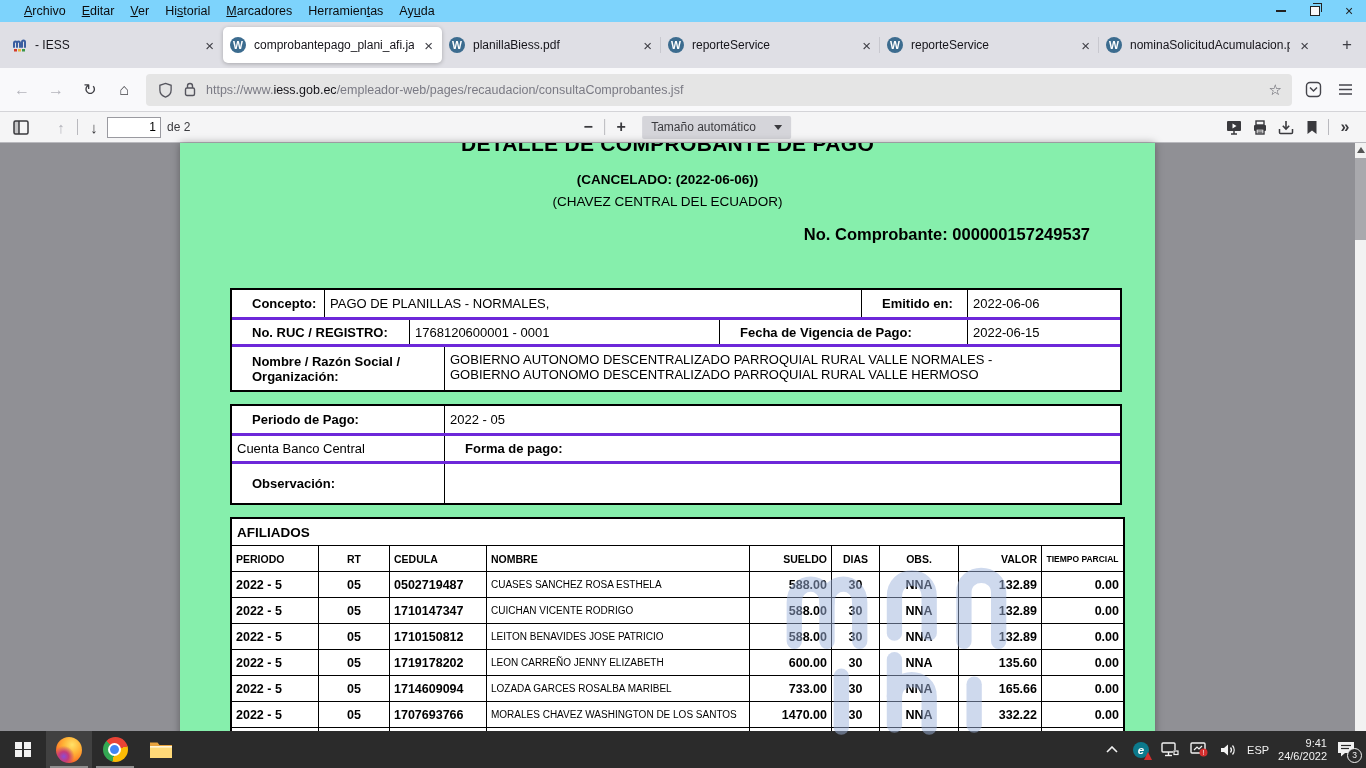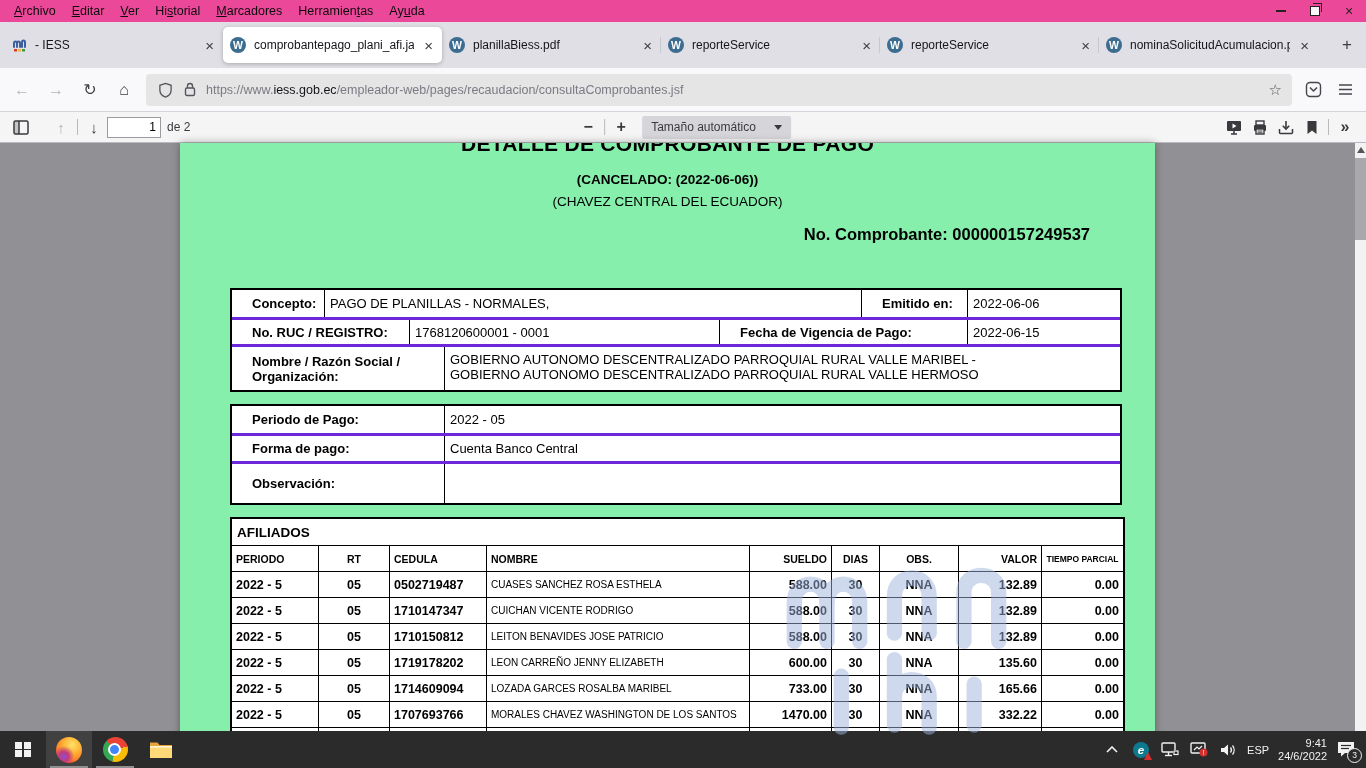--- a/index.html
+++ b/index.html
@@ -1,21 +1,21 @@
 <!DOCTYPE html>
 <html><head>
 <meta charset="utf-8">
 <style>
   html,body{margin:0;padding:0;background:#000;}
   .screen{position:relative;width:1366px;height:768px;overflow:hidden;
     font-family:"Liberation Sans",sans-serif;background:#909095;}
 
   
-  .menubar{position:absolute;left:0;top:0;width:100%;height:22px;background:#ec4899;
-    display:flex;align-items:center;padding-left:6px;box-sizing:border-box;font-size:12.5px;color:#0c0c0d;}
+  .menubar{position:absolute;left:0;top:0;width:100%;height:22px;background:#7dd3fc;
+    display:flex;align-items:center;padding-left:16px;box-sizing:border-box;font-size:12.5px;color:#0c0c0d;}
   .menu-item{padding:2px 8px;cursor:default;}
   .menu-item .mn{text-decoration:underline;}
   .win-controls{position:absolute;right:0;top:0;height:22px;display:flex;}
   .wc{width:34px;height:22px;display:flex;align-items:center;justify-content:center;color:#222;}
   .wc-min-bar{width:10px;height:1.5px;background:#222;}
   .wc-restore-box{width:8px;height:8px;border:1.2px solid #222;position:relative;background:#f7f7f9;}
   .wc-restore-box:before{content:"";position:absolute;left:2px;top:-4px;width:8px;height:8px;border:1.2px solid #222;border-bottom:none;border-left:none;}
   .wc-close-x{font-size:14px;line-height:1;}
 
   
@@ -322,34 +322,34 @@
         </div>
         <div class="trow r2 h27">
           <div class="tc lbl">No. RUC / REGISTRO:</div>
           <div class="tc">1768120600001 - 0001</div>
           <div class="tc lbl">Fecha de Vigencia de Pago:</div>
           <div class="tc">2022-06-15</div>
         </div>
         <div class="trow r3 h46">
           <div class="tc lbl wrap">Nombre / Razón Social / Organización:</div>
           <div class="tc wrap" style="display:block;padding-top:5px;">
-            <div>GOBIERNO AUTONOMO DESCENTRALIZADO PARROQUIAL RURAL VALLE MARIBEL -</div>
+            <div>GOBIERNO AUTONOMO DESCENTRALIZADO PARROQUIAL RURAL VALLE NORMALES -</div>
             <div>GOBIERNO AUTONOMO DESCENTRALIZADO PARROQUIAL RURAL VALLE HERMOSO</div>
           </div>
         </div>
       </div>
 
       <div class="dtable t2">
         <div class="trow h27">
           <div class="tc lbl">Periodo de Pago:</div>
           <div class="tc">2022 - 05</div>
         </div>
         <div class="trow h28">
+          <div class="tc">Cuenta Banco Central</div>
           <div class="tc lbl">Forma de pago:</div>
-          <div class="tc">Cuenta Banco Central</div>
         </div>
         <div class="trow h42">
           <div class="tc lbl">Observación:</div>
           <div class="tc"></div>
         </div>
       </div>
 
       <div class="dtable t3">
         <div class="af-title">AFILIADOS</div>
         <div class="af-head">

